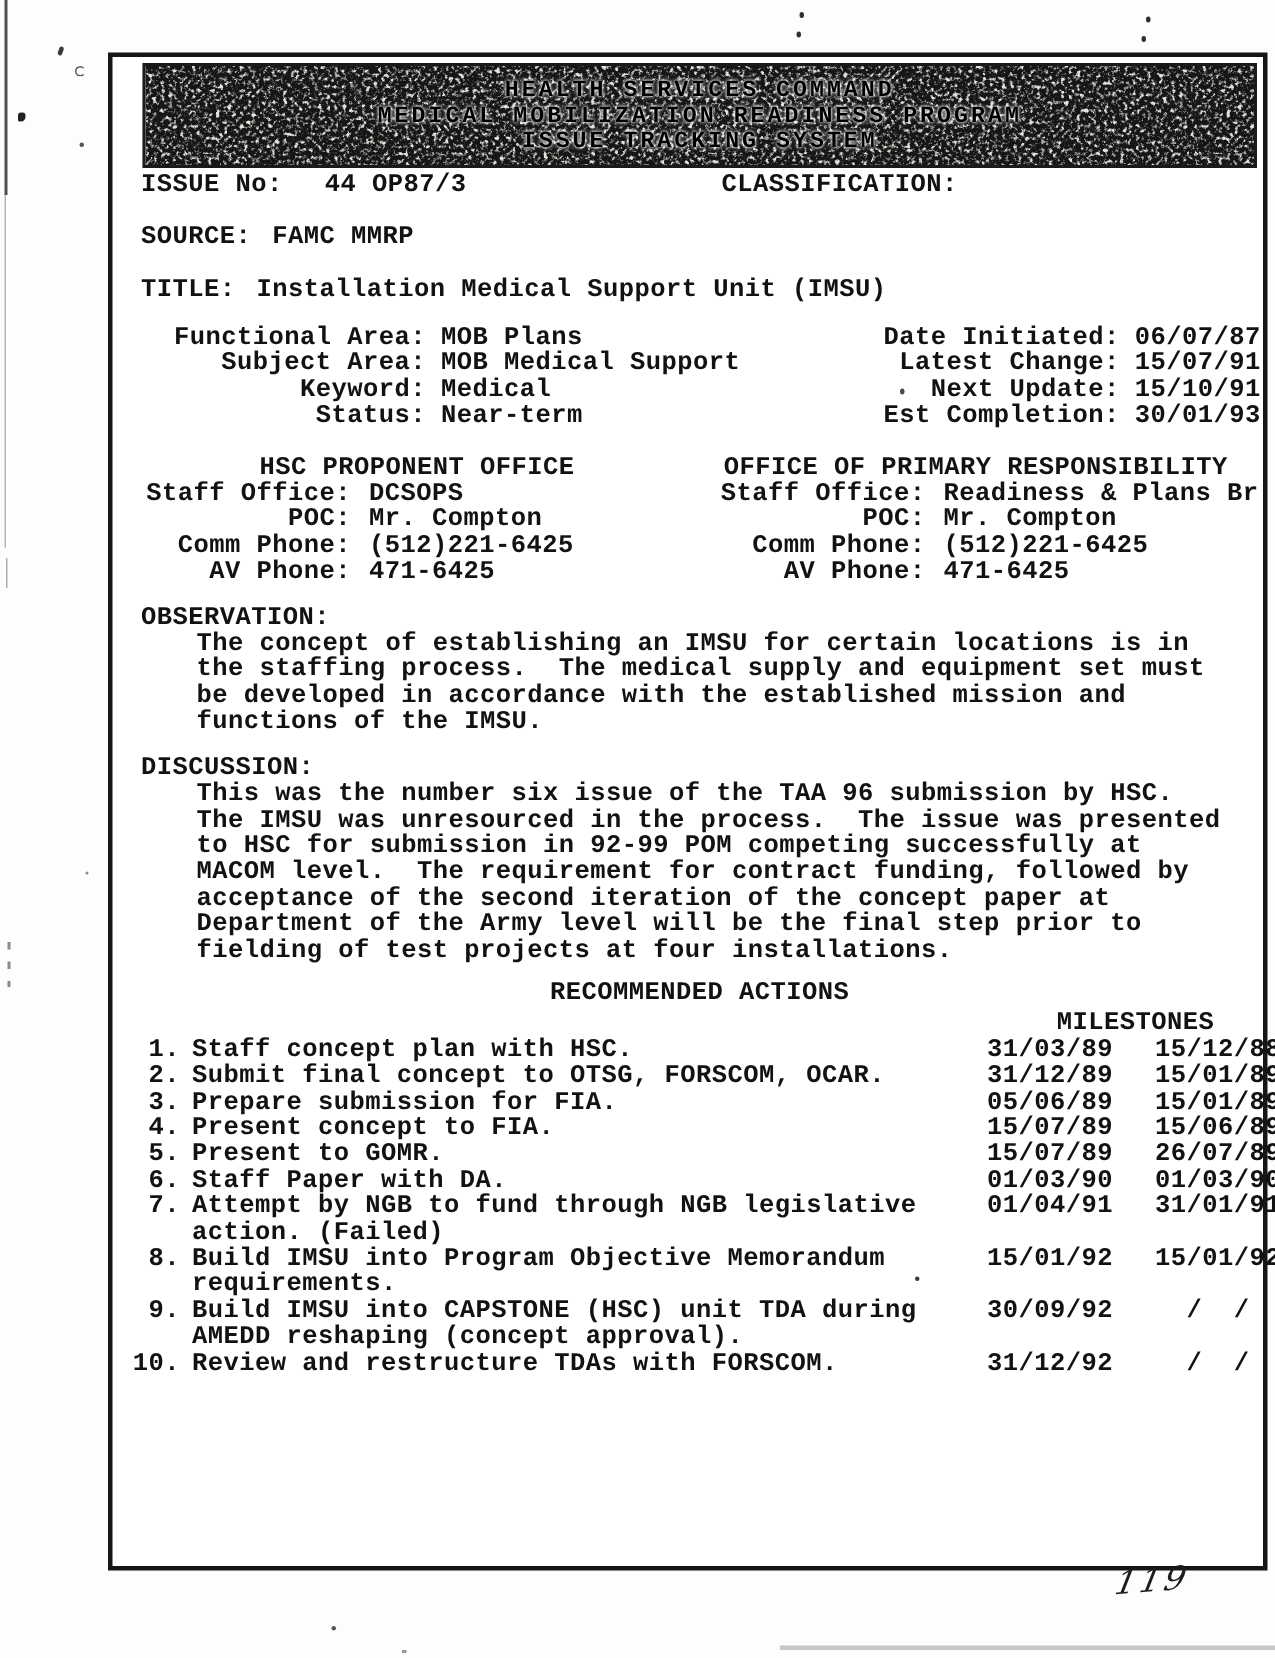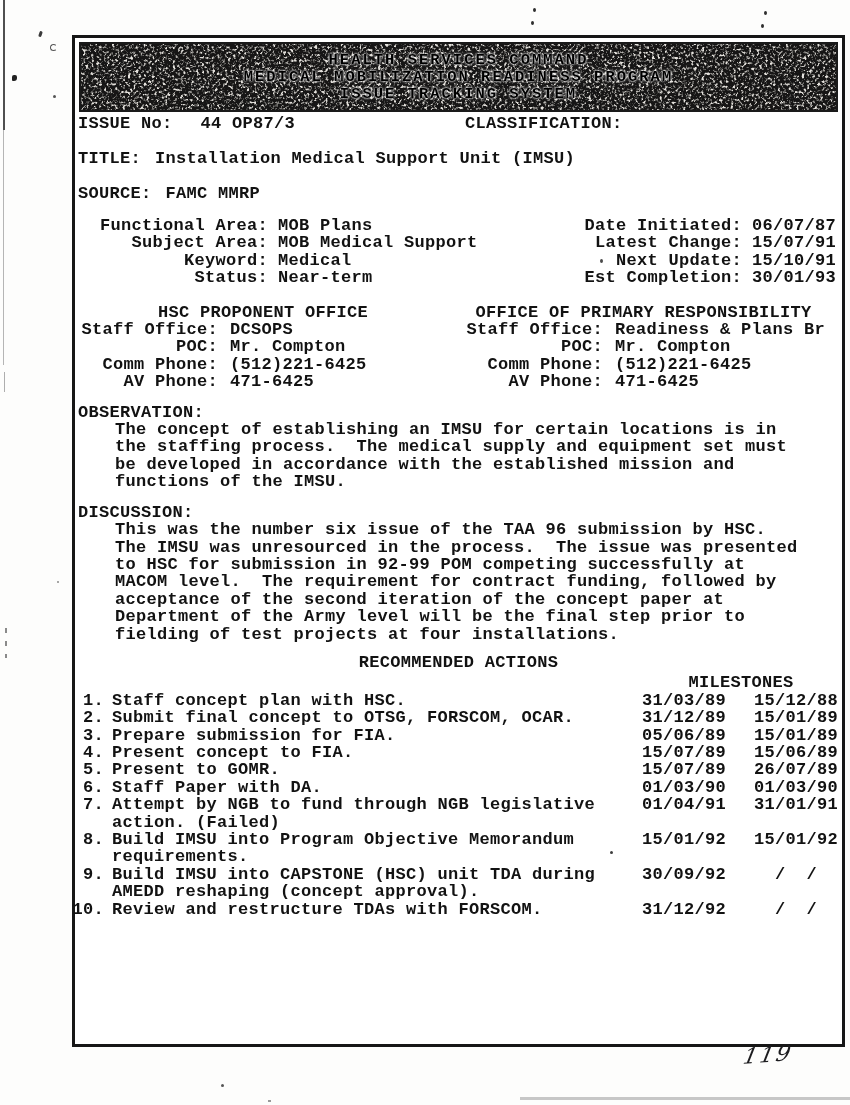--- a/index.html
+++ b/index.html
@@ -4,21 +4,21 @@
 <style>
   html,body{margin:0;padding:0;}
   body{
     width:850px;height:1105px;position:relative;background:#fdfdfc;
     font-family:"Liberation Mono","DejaVu Sans Mono",monospace;
     font-weight:bold;color:#121212;font-size:17px;line-height:17.4px;
     letter-spacing:0.3px;overflow:hidden;
   }
   .doc{
     position:absolute;left:72px;top:35px;width:773px;height:1012px;
-    border:3px solid #161616;box-sizing:border-box;background:#fff;
+    border:3px solid #161616;box-sizing:border-box;background:#fff;padding-left:16px;
   }
   
   .banner{
     position:relative;margin:4px 4px 0 4px;height:66px;
     border:2px solid #1a1a1a;background:#e4e1dc;overflow:hidden;
   }
   .banner svg.noise{position:absolute;left:0;top:0;width:100%;height:100%;opacity:.9;}
   .banner-text{
     position:relative;z-index:2;text-align:center;padding-top:8px;
     line-height:17px;font-size:15.5px;letter-spacing:2px;color:#000;
@@ -115,26 +115,26 @@
     </div>
   </div>
 
   <div class="content">
 
     <div class="row issue-row">
       <span>ISSUE No:</span><span class="issue-val">44 OP87/3</span>
       <span class="issue-class"><span>CLASSIFICATION:</span><span></span></span>
     </div>
 
+    <div class="row source-row">
+      <span>SOURCE:</span><span class="inline-val">FAMC MMRP</span>
+    </div>
+
     <div class="row title-row">
       <span>TITLE:</span><span class="inline-val">Installation Medical Support Unit (IMSU)</span>
-    </div>
-
-    <div class="row source-row">
-      <span>SOURCE:</span><span class="inline-val">FAMC MMRP</span>
     </div>
 
     <div class="meta">
       <div class="meta-left">
         <div class="mrow">
             <span class="mlabel">Functional Area:</span>
             <span class="mvalue">MOB Plans</span>
           </div>
         <div class="mrow">
             <span class="mlabel">Subject Area:</span>

